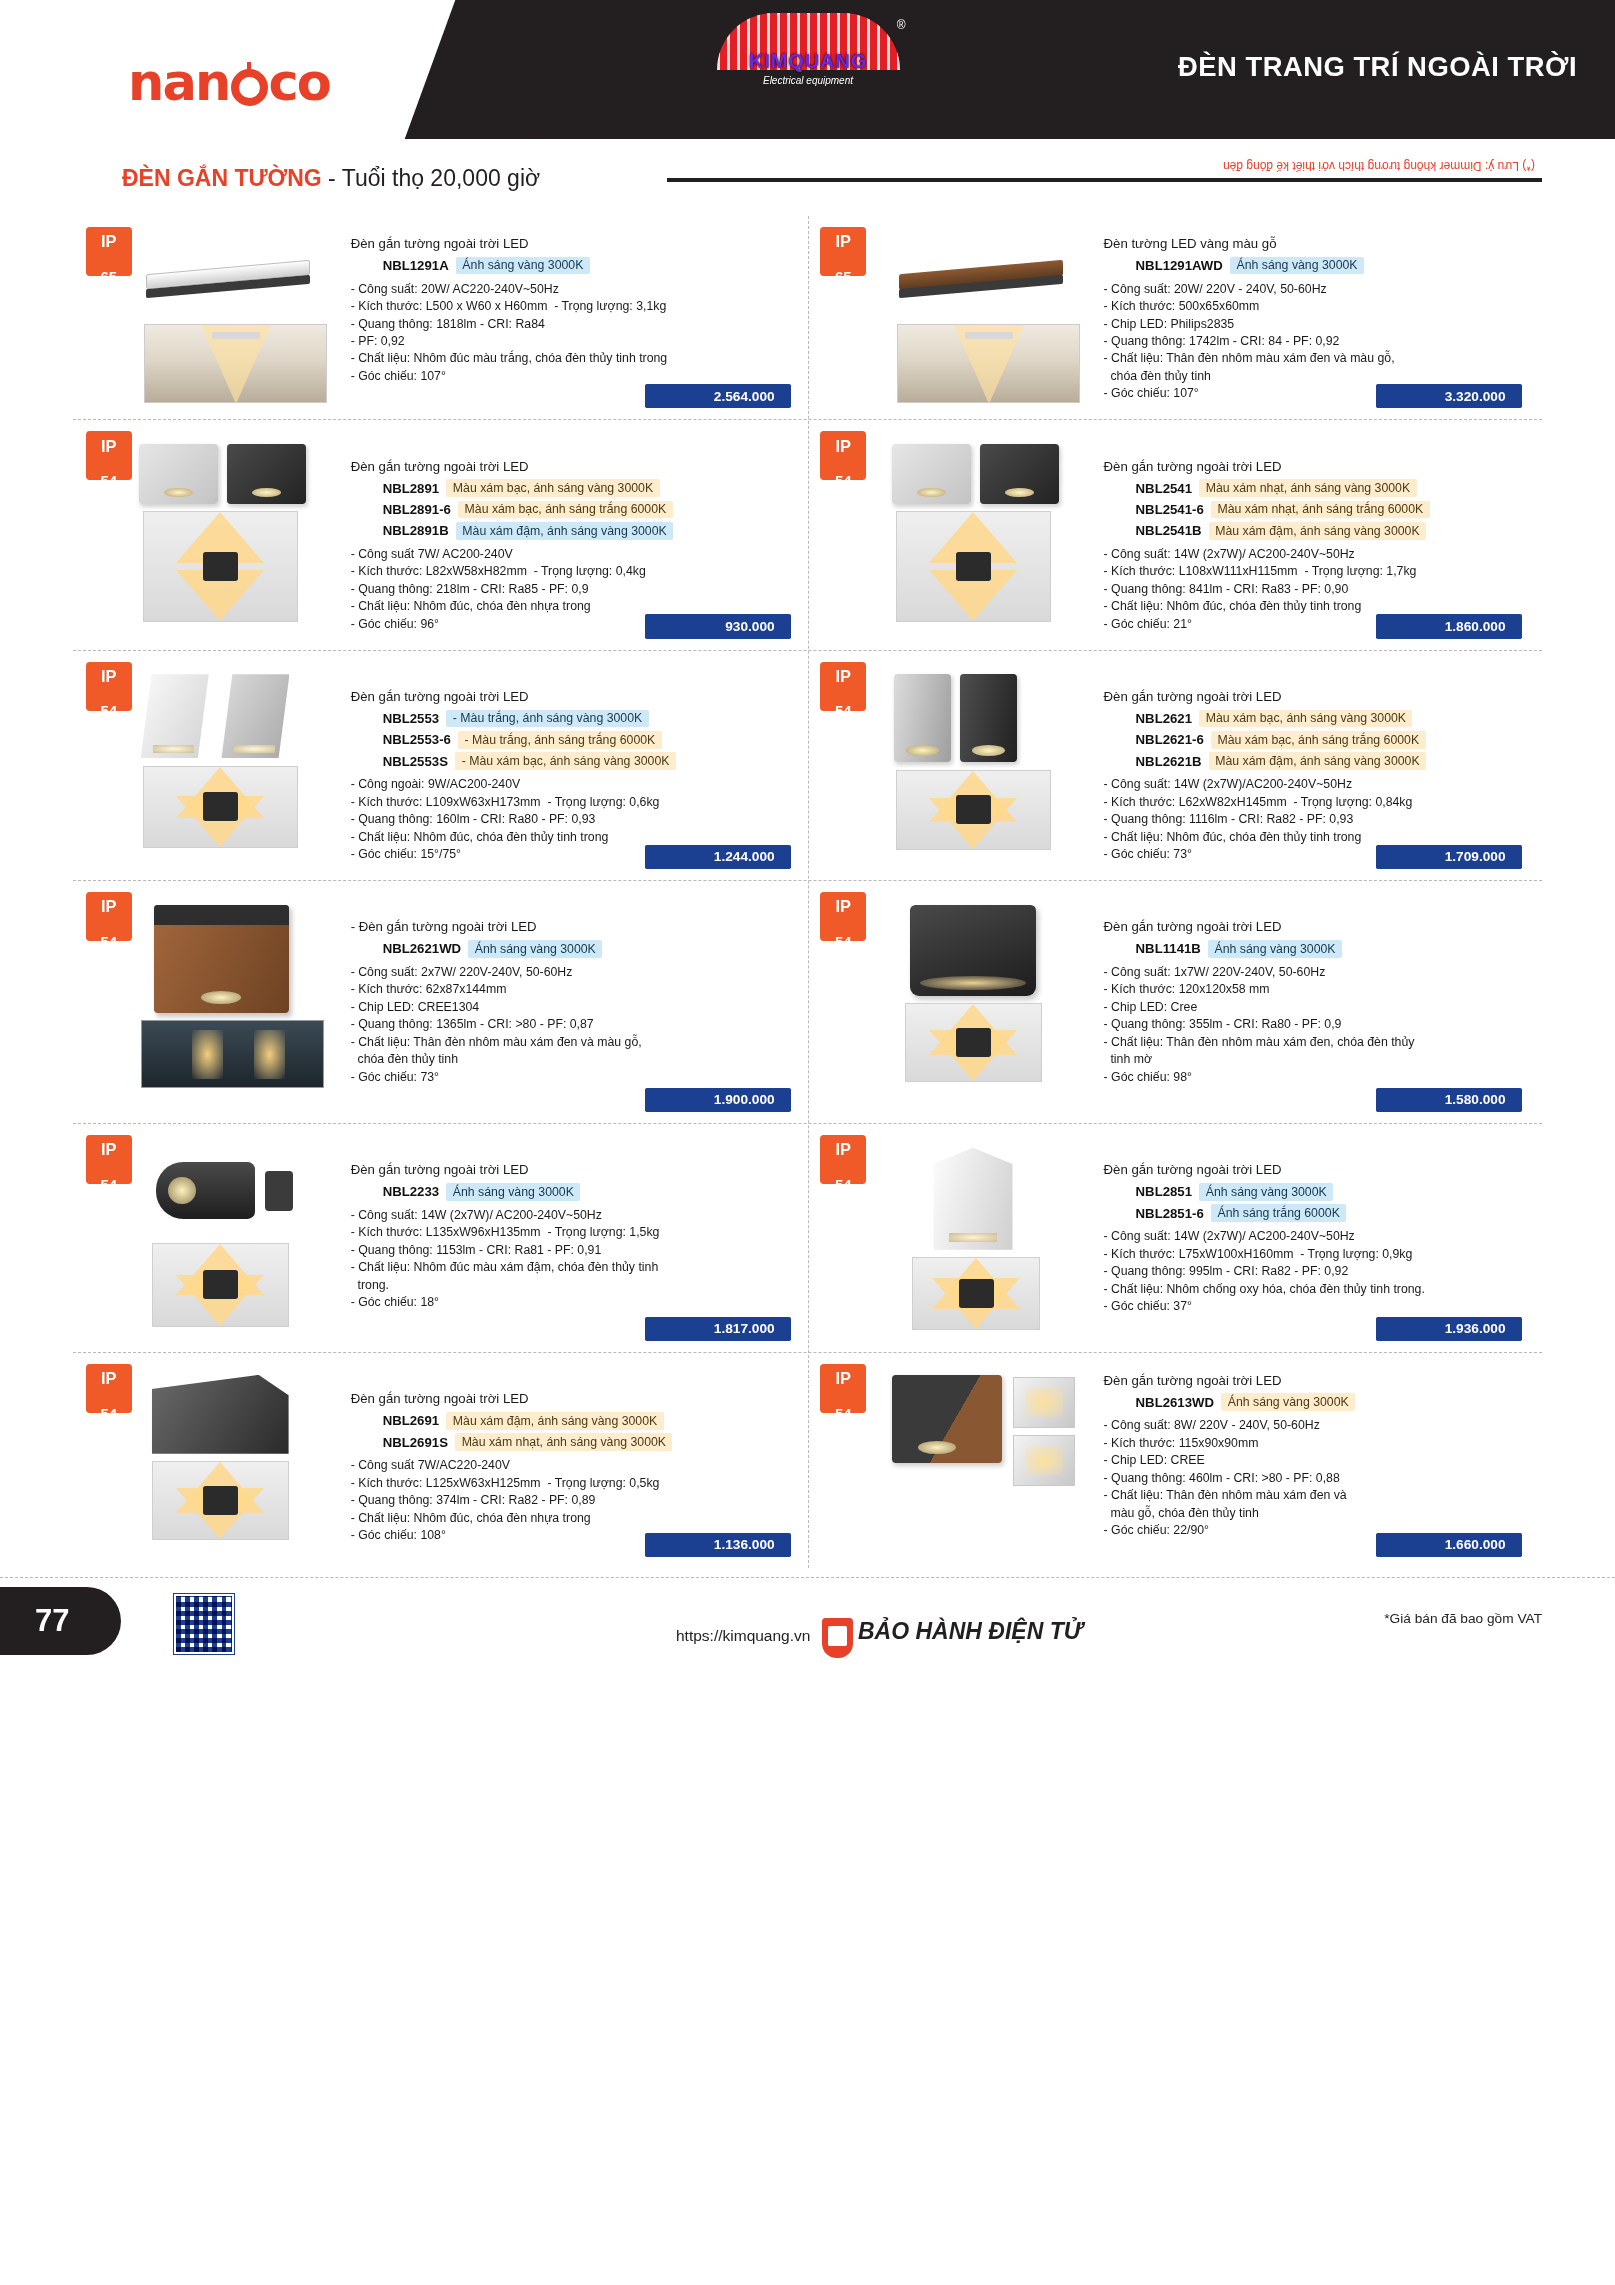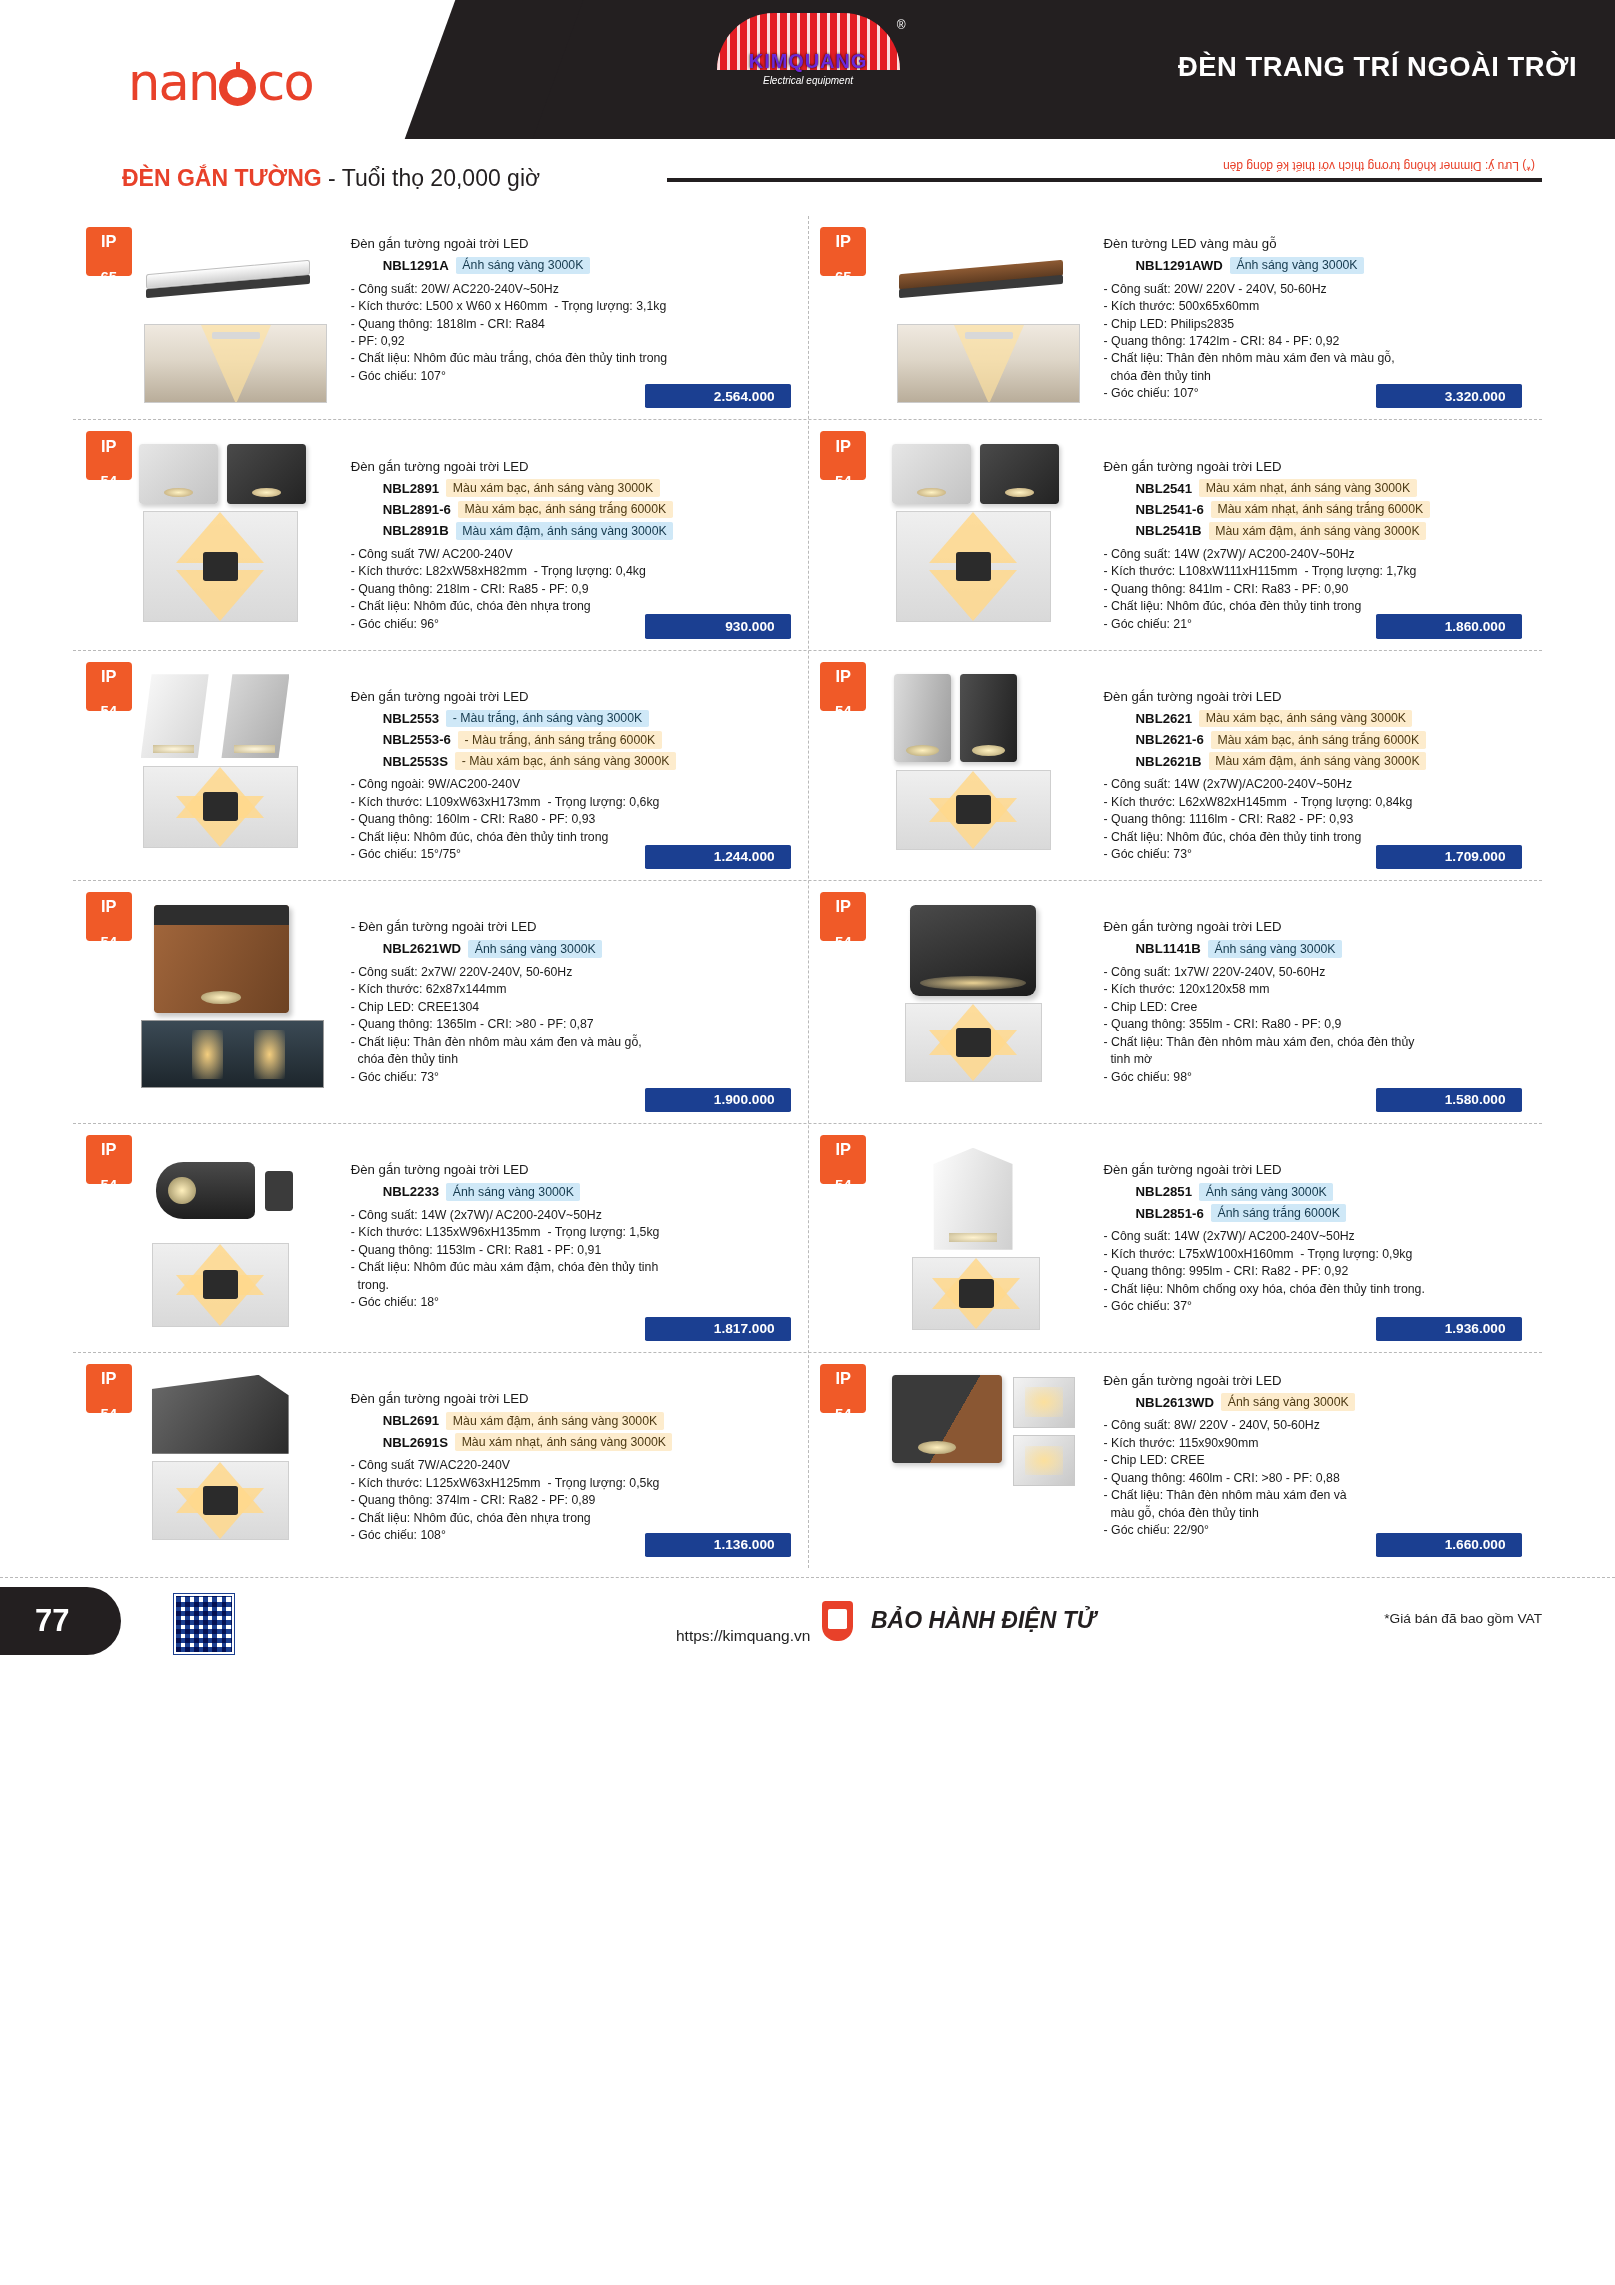--- a/index.html
+++ b/index.html
@@ -29,21 +29,21 @@
     position: absolute;
     left: -82px; top: 0;
     width: 128px; height: 139px;
     background: #231f20;
     transform: skewX(-20deg);
   }
   .logo-nanoco {
     position: absolute;
     left: 128px; top: 53px;
     font-size: 51px;
-    font-weight: normal;
+    font-weight: bold;
     letter-spacing: -1.8px;
     color: #e8412a;
     font-family: "DejaVu Sans", sans-serif;
     text-align: center;
   }
   .logo-nanoco .o-ring {
     display: inline-block;
     width: 37px; height: 37px;
     border: 8.2px solid #e8412a;
     border-radius: 50%;
@@ -528,22 +528,22 @@
     font-size: 12.3px; color: #222; margin-top: 1.8px;
   }
   .url {
     position: absolute;
     left: 676px; top: 49px;
     font-size: 15.5px;
     color: #222;
   }
   .warranty {
     position: absolute;
-    left: 822px; top: 23px;
-    display: flex; align-items: center; gap: 18px;
+    left: 822px; top: 40px;
+    display: flex; align-items: flex-start; gap: 5px;
   }
   .warranty .shield {
     width: 31px; height: 40px;
     background: #e8412a;
     border-radius: 3.7px 3.7px 14.6px 14.6px;
     position: relative;
   }
   .warranty .shield:after {
     content: ""; position: absolute; left: 6.4px; top: 8.2px;
     width: 18.3px; height: 20px; background: #fff; border-radius: 1.8px;

